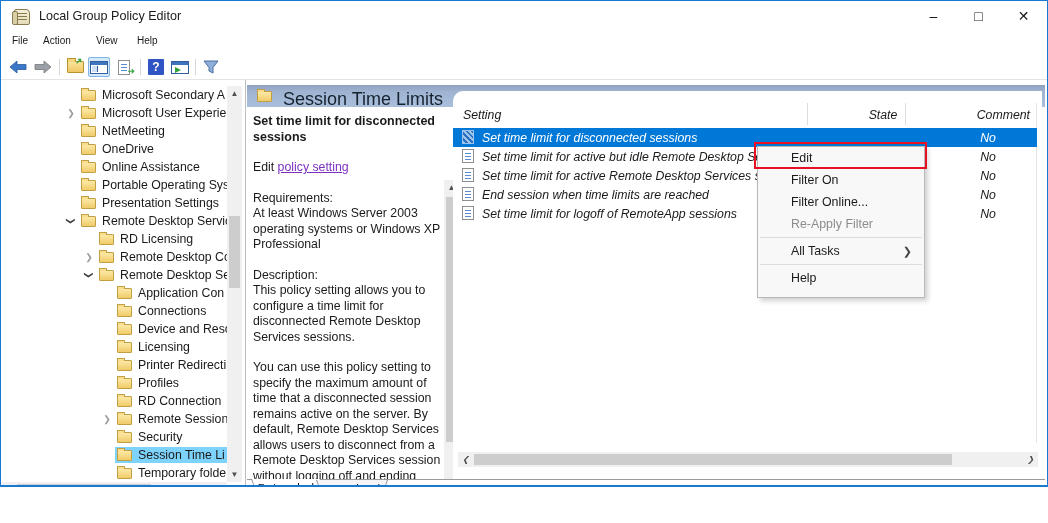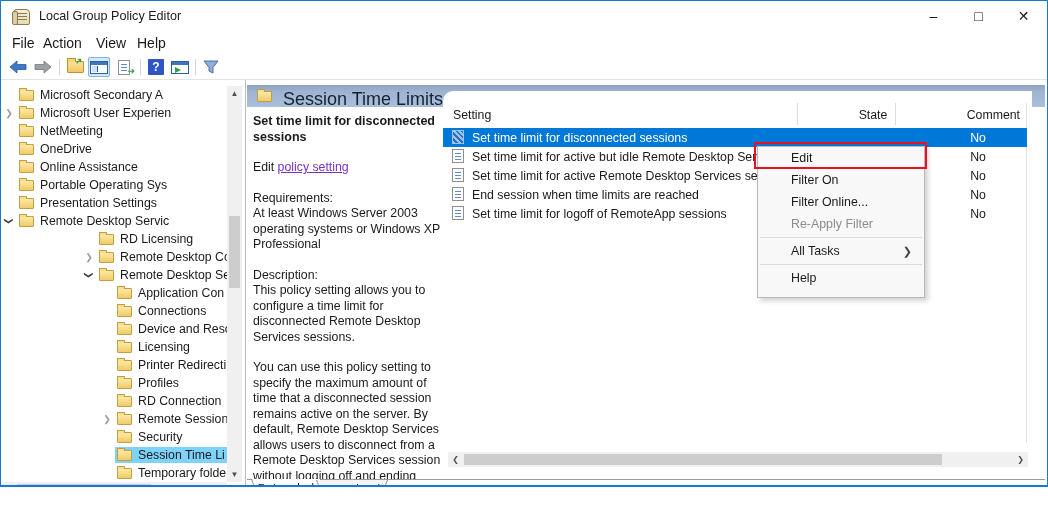--- a/index.html
+++ b/index.html
@@ -20,21 +20,21 @@
     background:#8a7b4e; box-shadow:0 3px 0 #8a7b4e, 0 6px 0 #8a7b4e; }
   .app-icon::after{ content:""; position:absolute; left:-3px; top:1px; width:4px; height:12px;
     background:#d9cfa5; border:1px solid #8a7b4e; border-radius:2px; }
   .title-text{ position:absolute; left:38px; top:8px; font-size:12.6px; }
   .winctl{ position:absolute; top:0; width:45px; height:30px; text-align:center; line-height:30px;
     font-size:14px; color:#1a1a1a; cursor:default; }
   .winctl.min{ right:91px; } .winctl.max{ right:46px; } .winctl.close{ right:1px; }
 
   
   .menubar{ position:absolute; left:0; top:31px; width:100%; height:22px; background:#fff; }
-  .menubar .mitem{ position:absolute; top:3px; font-size:14px; }
+  .menubar .mitem{ position:absolute; top:3px; font-size:10px; }
 
   
   .toolbar{ position:absolute; left:0; top:53px; width:100%; height:26px; background:#fff;
     border-bottom:1px solid #e4e4e4; }
   .tbtn{ position:absolute; top:3px; width:22px; height:20px; display:flex; align-items:center; justify-content:center; }
   .tsep{ position:absolute; top:5px; width:1px; height:16px; background:#d6d6d6; }
   .arrow-svg{ display:block; }
   .ticon-box{ width:18px; height:13px; border:1px solid #2f5e9e; background:#fff; position:relative; }
   .ticon-box::before{ content:""; position:absolute; left:0; top:0; right:0; height:3px; background:#3f74be; }
   .ticon-box.tree::after{ content:""; position:absolute; left:1px; top:4px; width:5px; bottom:1px; background:#cfe0f3; border-right:1px solid #2f5e9e; }
@@ -54,21 +54,21 @@
     text-align:center; line-height:16px; border-radius:1px; }
 
   
   .main{ position:absolute; left:0; top:79px; width:100%; height:418px; }
   .tree-panel{ position:absolute; left:0; top:0; width:245px; height:418px; background:#fff;
     border-right:1px solid #bdbdbd; overflow:hidden; }
   .tree-rows{ position:absolute; left:0; top:6px; width:226px; overflow:hidden; }
   .titem{ height:18px; display:flex; align-items:center; white-space:nowrap; }
   .titem .chev{ width:16px; text-align:center; font-size:9px; color:#9a9a9a; flex:0 0 16px; }
   .titem .chev.exp{ color:#3c3c3c; display:inline-block; transform:rotate(90deg); }
-  .titem.lv0{ } .titem.lv1{ padding-left:80px; } .titem.lv2{ padding-left:98px; }
+  .titem.lv0{ padding-left:62px; } .titem.lv1{ padding-left:80px; } .titem.lv2{ padding-left:98px; }
   .hl{ display:inline-flex; align-items:center; padding:1px 3px 1px 2px; }
   .titem.sel .hl{ background:#7dd3fc; }
   .folder{ width:15px; height:11px; background:linear-gradient(180deg,#fce9a7,#f0cb69);
     border:1px solid #c2a042; border-radius:1px; position:relative; margin-right:6px; flex:0 0 15px; }
   .folder::before{ content:""; position:absolute; left:-1px; top:-3px; width:6px; height:2px;
     background:#f7dd8c; border:1px solid #c2a042; border-bottom:none; border-radius:1px 1px 0 0; }
   .vscroll{ position:absolute; background:#f0f0f0; }
   .vscroll .sarrow{ position:absolute; left:0; width:100%; height:15px; text-align:center; font-size:8px;
     color:#505050; line-height:15px; }
   .vscroll .thumb{ position:absolute; left:2px; right:2px; background:#cdcdcd; }
@@ -89,22 +89,22 @@
 
   .ext-pane{ position:absolute; left:0; top:27px; width:214px; height:391px; background:#fff; overflow:hidden; }
   .ext-content{ position:absolute; left:6px; top:7px; width:192px; line-height:15.5px; font-size:12.3px; }
   .ext-title{ font-weight:bold; font-size:12.5px; margin-bottom:15px; }
   .ext-editline{ margin-bottom:15px; }
   .ext-link{ color:#7b2fbf; text-decoration:underline; cursor:pointer;margin-top:17px; }
   .ext-block{ margin-bottom:15px; }
   .ext-vscroll{ left:197px; top:73px; width:15px; height:312px; }
 
   
-  .list-pane{ position:absolute; left:196px; top:11px; width:589px; height:407px; background:#fff;
-    border-top-left-radius:10px; overflow:hidden; }
+  .list-pane{ position:absolute; left:206px; top:11px; width:589px; height:407px; background:#fff;
+    border-top-left-radius:10px; overflow:hidden;font-style:italic; }
   .col-divider{ position:absolute; top:12px; width:1px; height:22px; background:#dedede; }
   .lhead{ position:absolute; top:17px; font-size:12.3px; color:#1a1a1a; }
   .list-rows{ position:absolute; left:0; top:37px; width:584px; }
   .lrow{ position:relative; height:19px; display:flex; align-items:center; }
   .lrow .doc{ position:absolute; left:9px; top:2px; width:12px; height:14px; background:#fff;
     border:1px solid #8f8f8f; }
   .lrow .doc::after{ content:""; position:absolute; left:2px; right:2px; top:3px; height:8px;
     background:repeating-linear-gradient(#5b8cd0 0 1px, transparent 1px 3px); }
   .lrow.sel{ background:#0078d7; color:#fff; }
   .lrow.sel .doc{ border-color:#9cc3ea; background:repeating-linear-gradient(45deg,#9cc3ea 0 2px,#2a6fc0 2px 4px); }

